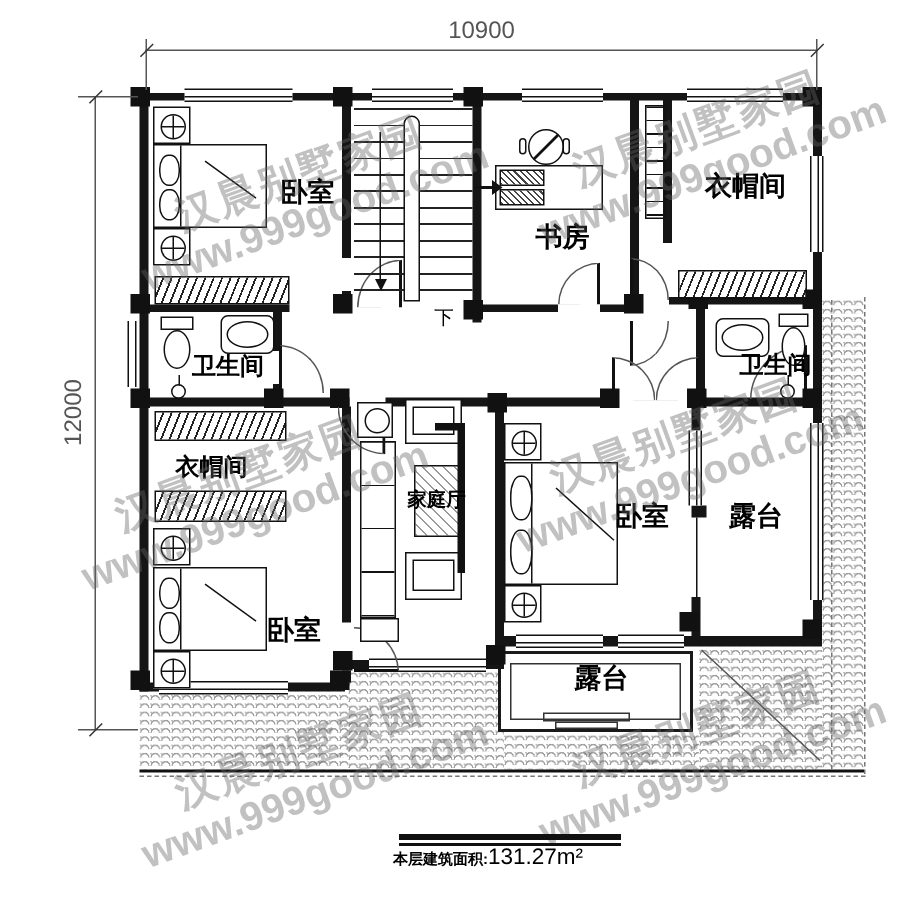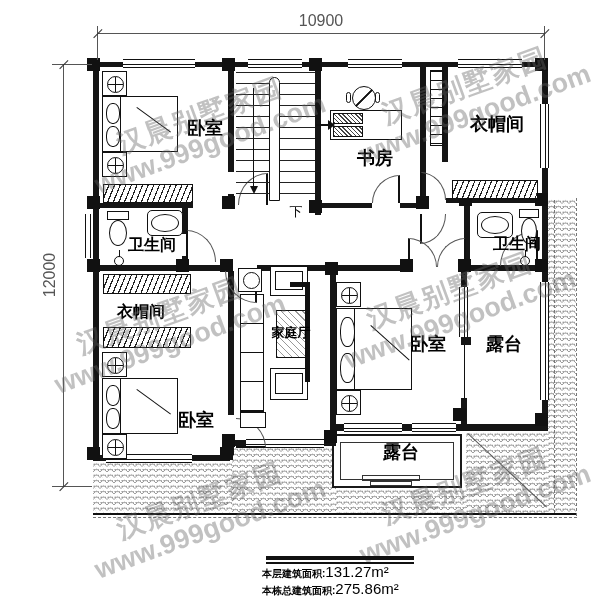--- a/index.html
+++ b/index.html
@@ -281,17 +281,14 @@
   <div class="wm" style="left:470px;top:500px;">
     <div class="l1">汉晨别墅家园</div>
     <div class="l2">www.999good.com</div>
   </div>
 
   <div class="bar" style="left:266px;top:556px;width:148px;height:4px;"></div>
   <div class="bar" style="left:266px;top:562px;width:148px;height:1.6px;"></div>
   <div class="areaLine" style="left:262px;top:563px;">
     <span class="al">本层建筑面积:</span><span class="av">131.27m²</span>
   </div>
-  <div class="areaLine" style="left:262px;top:580px;">
-    <span class="al">本栋总建筑面积:</span><span class="av">275.86m²</span>
-  </div>
 
 </div>
 
 </body></html>

